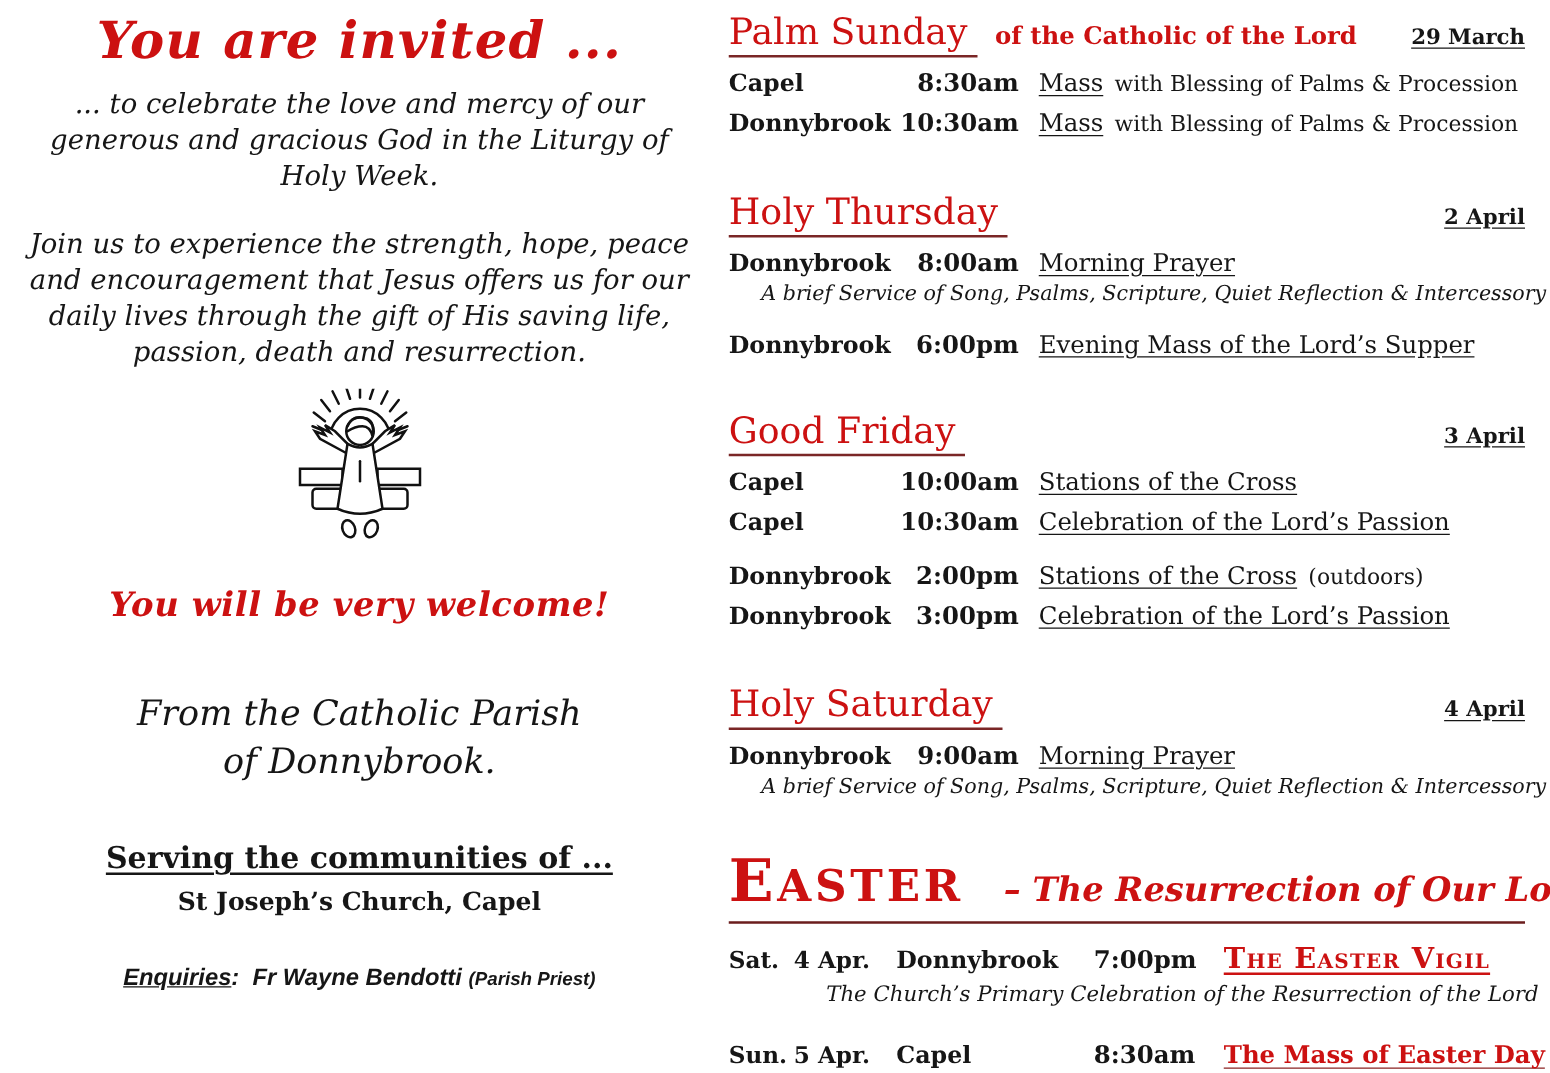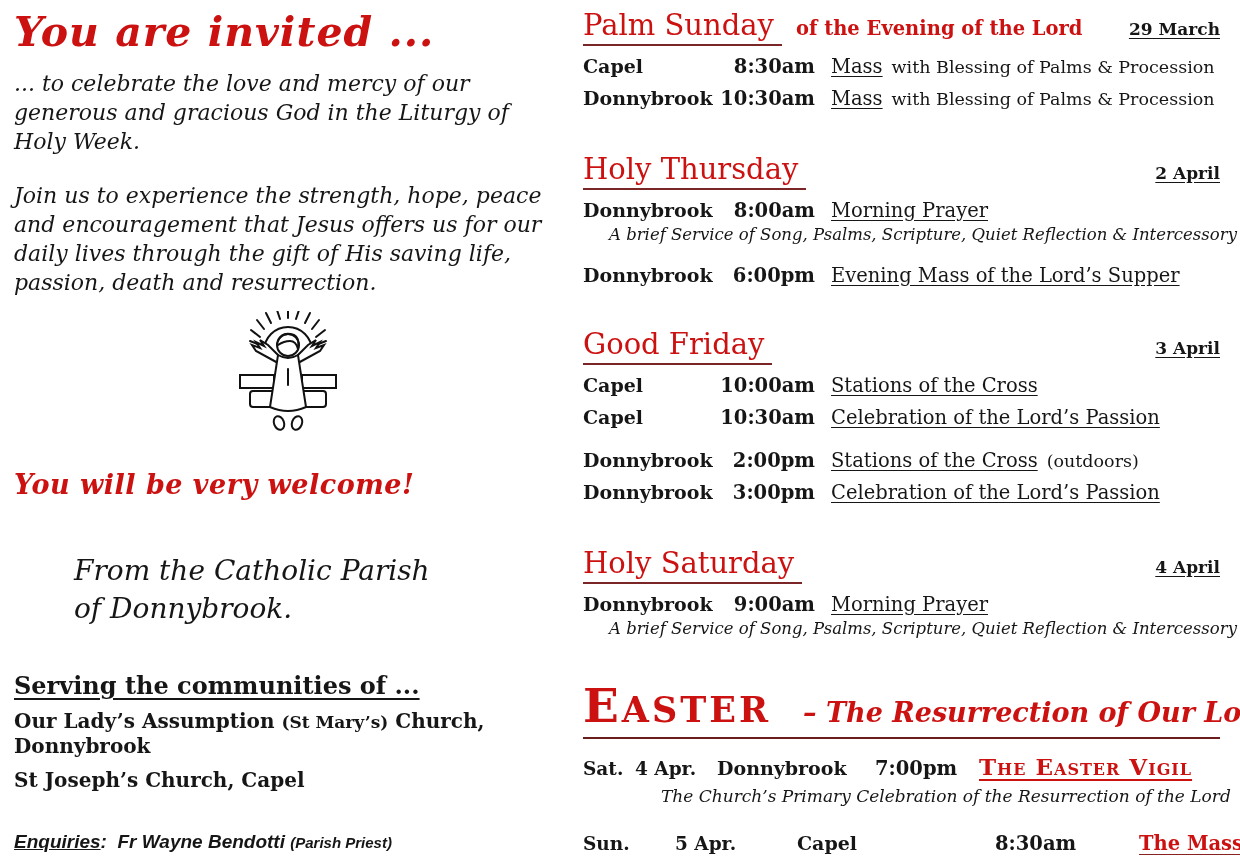--- a/index.html
+++ b/index.html
@@ -4,21 +4,21 @@
 <style>
   html,body{margin:0;padding:0;background:#ffffff;}
   body{
     width:1240px;height:858px;overflow:hidden;
     font-family:"DejaVu Serif", serif;color:#161616;
     -webkit-font-smoothing:antialiased;
   }
   .page{display:flex;width:1240px;height:858px;}
 
   
-  .left-col{width:575px;box-sizing:border-box;padding:6px 14px 0 14px;flex-shrink:0;}
+  .left-col{width:575px;box-sizing:border-box;padding:6px 14px 0 14px;text-align:center;flex-shrink:0;}
   .invite-title{
     color:#cc1111;font-size:41px;font-weight:bold;font-style:italic;
     margin-top:2px;letter-spacing:1px;
   }
   .intro{font-style:italic;font-size:22px;line-height:1.32;margin-top:13px;}
   .intro2{margin-top:25px;}
   .jesus-wrap{margin-top:14px;height:128px;display:flex;justify-content:center;}
   .welcome{
     color:#cc1111;font-weight:bold;font-style:italic;font-size:27px;margin-top:30px;letter-spacing:.5px;
   }
@@ -72,21 +72,21 @@
   .edate{width:82px;font-weight:bold;font-size:18.5px;flex-shrink:0;}
   .eloc{width:158px;font-weight:bold;font-size:19px;flex-shrink:0;}
   .etime{width:86px;font-weight:bold;font-size:19.5px;flex-shrink:0;}
   .eevent{
     margin-left:18px;color:#cc1111;font-weight:bold;
     text-decoration:underline;text-underline-offset:4px;text-decoration-color:#8b2222;white-space:nowrap;
   }
   .eevent.vigil{font-variant:small-caps;font-size:23px;letter-spacing:1px;text-decoration:underline;}
   .eevent.massday{font-size:19.5px;}
   .enote{font-style:italic;font-size:17px;margin:6px 0 16px 78px;white-space:nowrap;}
-  .erow.sun1{margin-top:26px;gap:40px;}
+  .erow.sun1{margin-top:26px;}
 
   svg .ln{stroke:#111;fill:none;stroke-width:2;stroke-linecap:round;}
   svg .fl{stroke:#111;fill:#ffffff;stroke-width:2;}
 </style>
 </head>
 <body>
 
 <div class="page">
 
   <div class="left-col">
@@ -135,41 +135,36 @@
     </div>
 
     <div class="welcome">You will be very welcome!</div>
 
     <div class="from-parish" style="padding:0 60px;">From the Catholic Parish of&nbsp;Donnybrook.</div>
 
     <div class="serving">
       <span class="u">Serving the communities of ...</span>
     </div>
 
-    <div class="church">
-      <span>Our Lady’s Assumption</span>
-      <span class="small">(St Mary’s)</span>
-      <span>Church, Donnybrook</span>
-    </div>
     <div class="church">St Joseph’s Church, Capel</div>
 
     <div class="enquiries-line">
       <span class="u">Enquiries</span><span>:</span>
       &nbsp;<span>Fr Wayne Bendotti</span>
       <span class="role">(Parish Priest)</span>
     </div>
 
   </div>
 
   <div class="right-col">
 
     <div class="sec-palm">
       <div class="section-head">
         <span class="section-title">Palm Sunday</span>
-        <span class="section-sub">of the Evening of the Lord</span>
+        <span class="section-sub">of the Catholic of the Lord</span>
         <span class="section-date">29 March</span>
       </div>
       <div class="srow">
         <span class="loc">Capel</span>
         <span class="time">8:30am</span>
         <span class="event">Mass</span>
         <span class="detail">with Blessing of Palms &amp; Procession</span>
       </div>
       <div class="srow">
         <span class="loc">Donnybrook</span>

